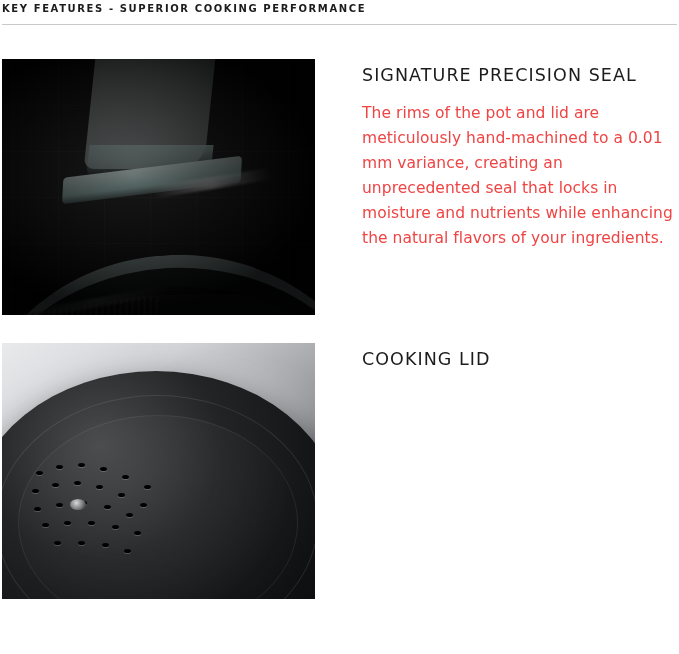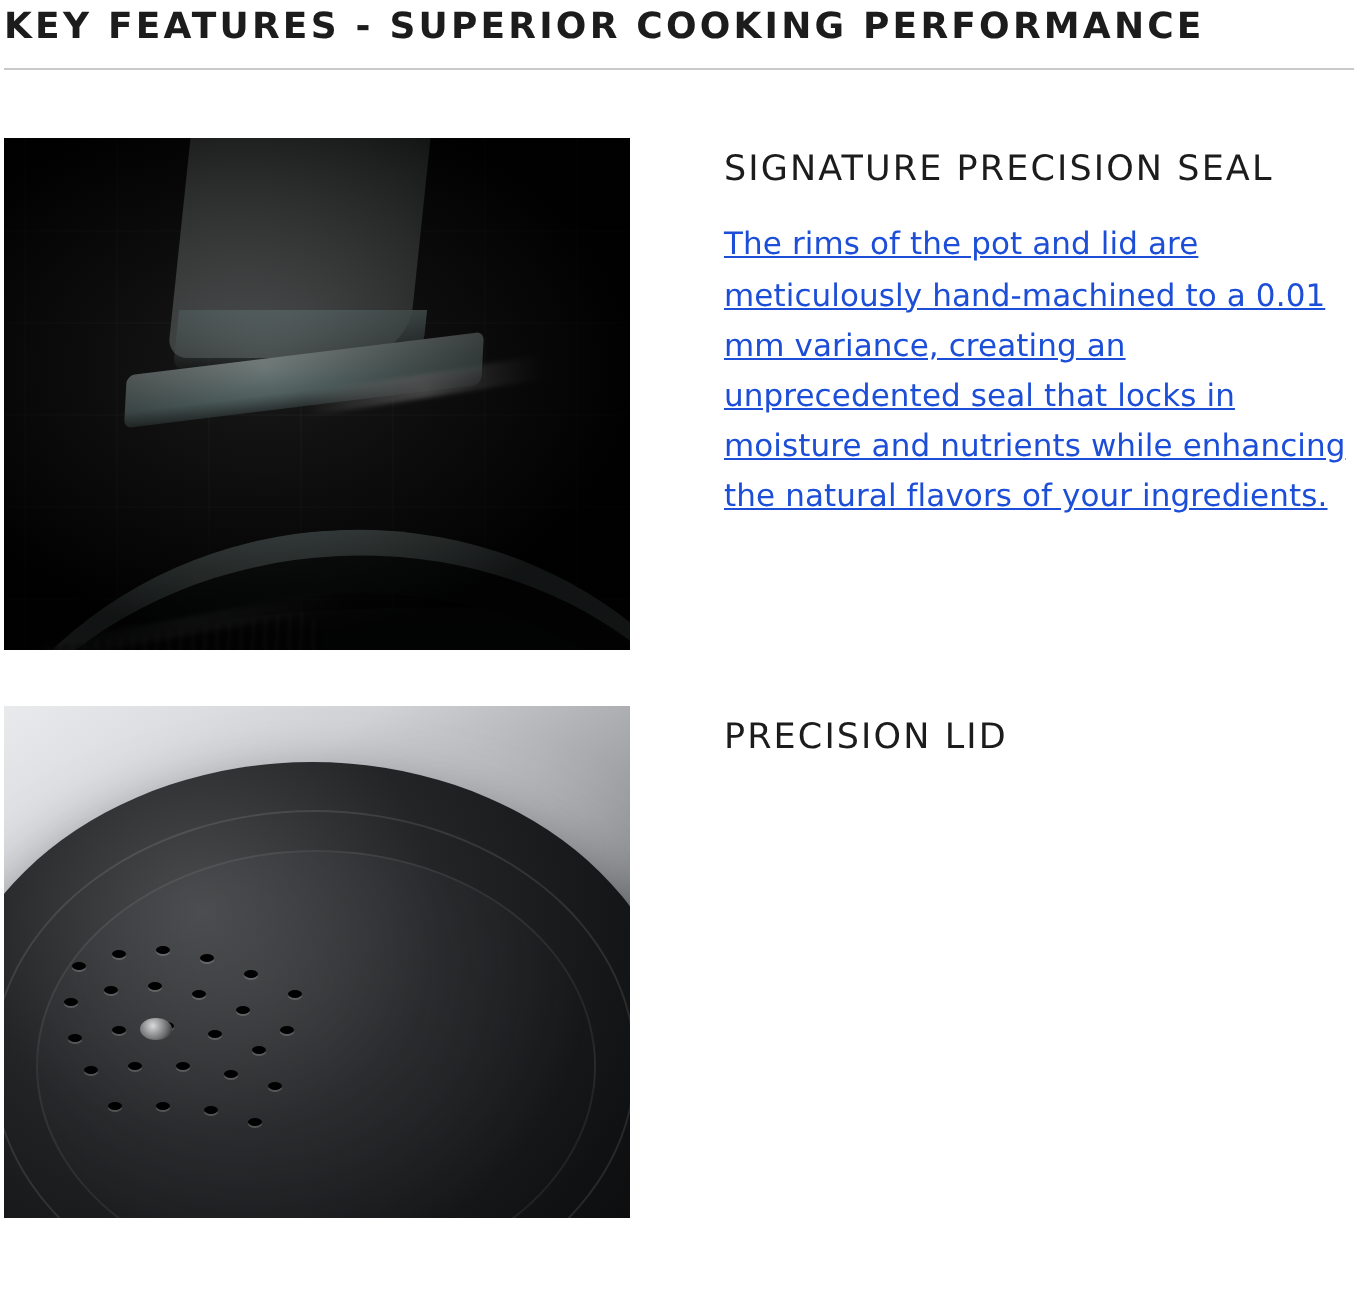--- a/index.html
+++ b/index.html
@@ -22,21 +22,21 @@
     box-sizing: border-box;
   }
 
   
   .section-head {
     padding: 3px 0 9px 0;
     margin: 0 2px 0 2px;
     border-bottom: 1px solid #c9c9c9;
   }
   .section-head-title {
-    font-size: 18px;
+    font-size: 10px;
     font-weight: bold;
     letter-spacing: 1.6px;
     color: #1c1c1c;
     line-height: 1.2;
     white-space: nowrap;
   }
 
   
   .feature {
     display: flex;
@@ -64,24 +64,23 @@
     letter-spacing: 1.05px;
     color: #1c1c1c;
     line-height: 1.25;
     margin: 0 0 14px 0;
     font-weight: normal;
     white-space: nowrap;
   }
   .feature-body {
     font-size: 15.5px;
     line-height: 1.62;
-    color: #1d4ed8;
+    color: #ef4444;
     margin: 0;
     letter-spacing: 0.05px;
-    text-decoration: underline;
   }
 
   
   .img-seal {
     background: #050505;
   }
   .img-seal .grid {
     position: absolute;
     inset: 0;
     background-image:
@@ -285,17 +284,17 @@
         <div class="vent" style="left:82px; top:64px;"></div>
         <div class="vent" style="left:104px;top:70px;"></div>
         <div class="vent" style="left:24px; top:80px;"></div>
         <div class="vent" style="left:48px; top:80px;"></div>
         <div class="vent" style="left:72px; top:82px;"></div>
         <div class="vent" style="left:94px; top:88px;"></div>
       </div>
       <div class="hub"></div>
     </div>
     <div class="feature-text">
-      <h2 class="feature-title">PRECISION LID</h2>
+      <h2 class="feature-title">COOKING LID</h2>
     </div>
   </div>
 
 </div>
 
 </body></html>

